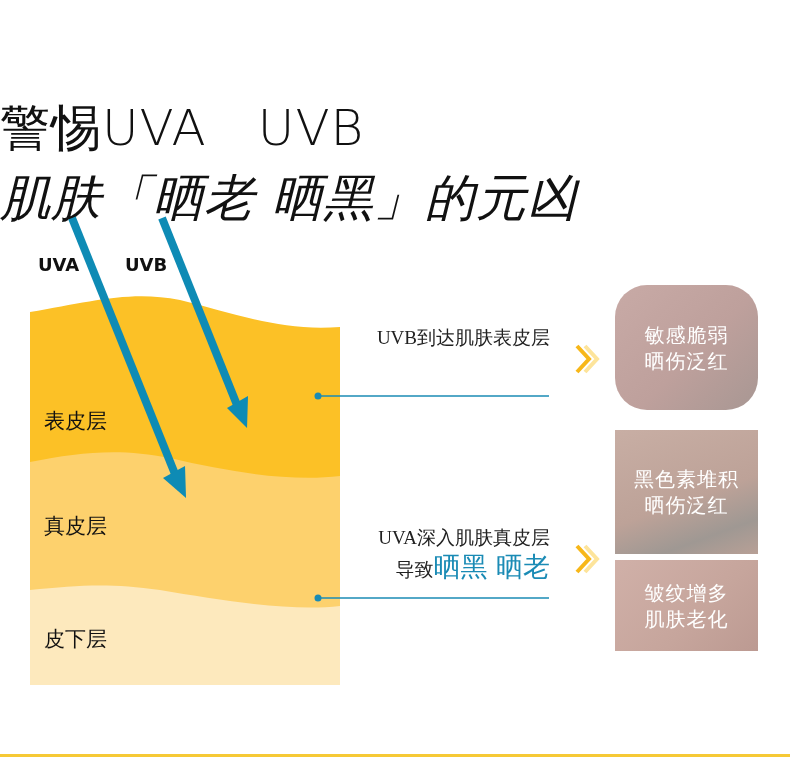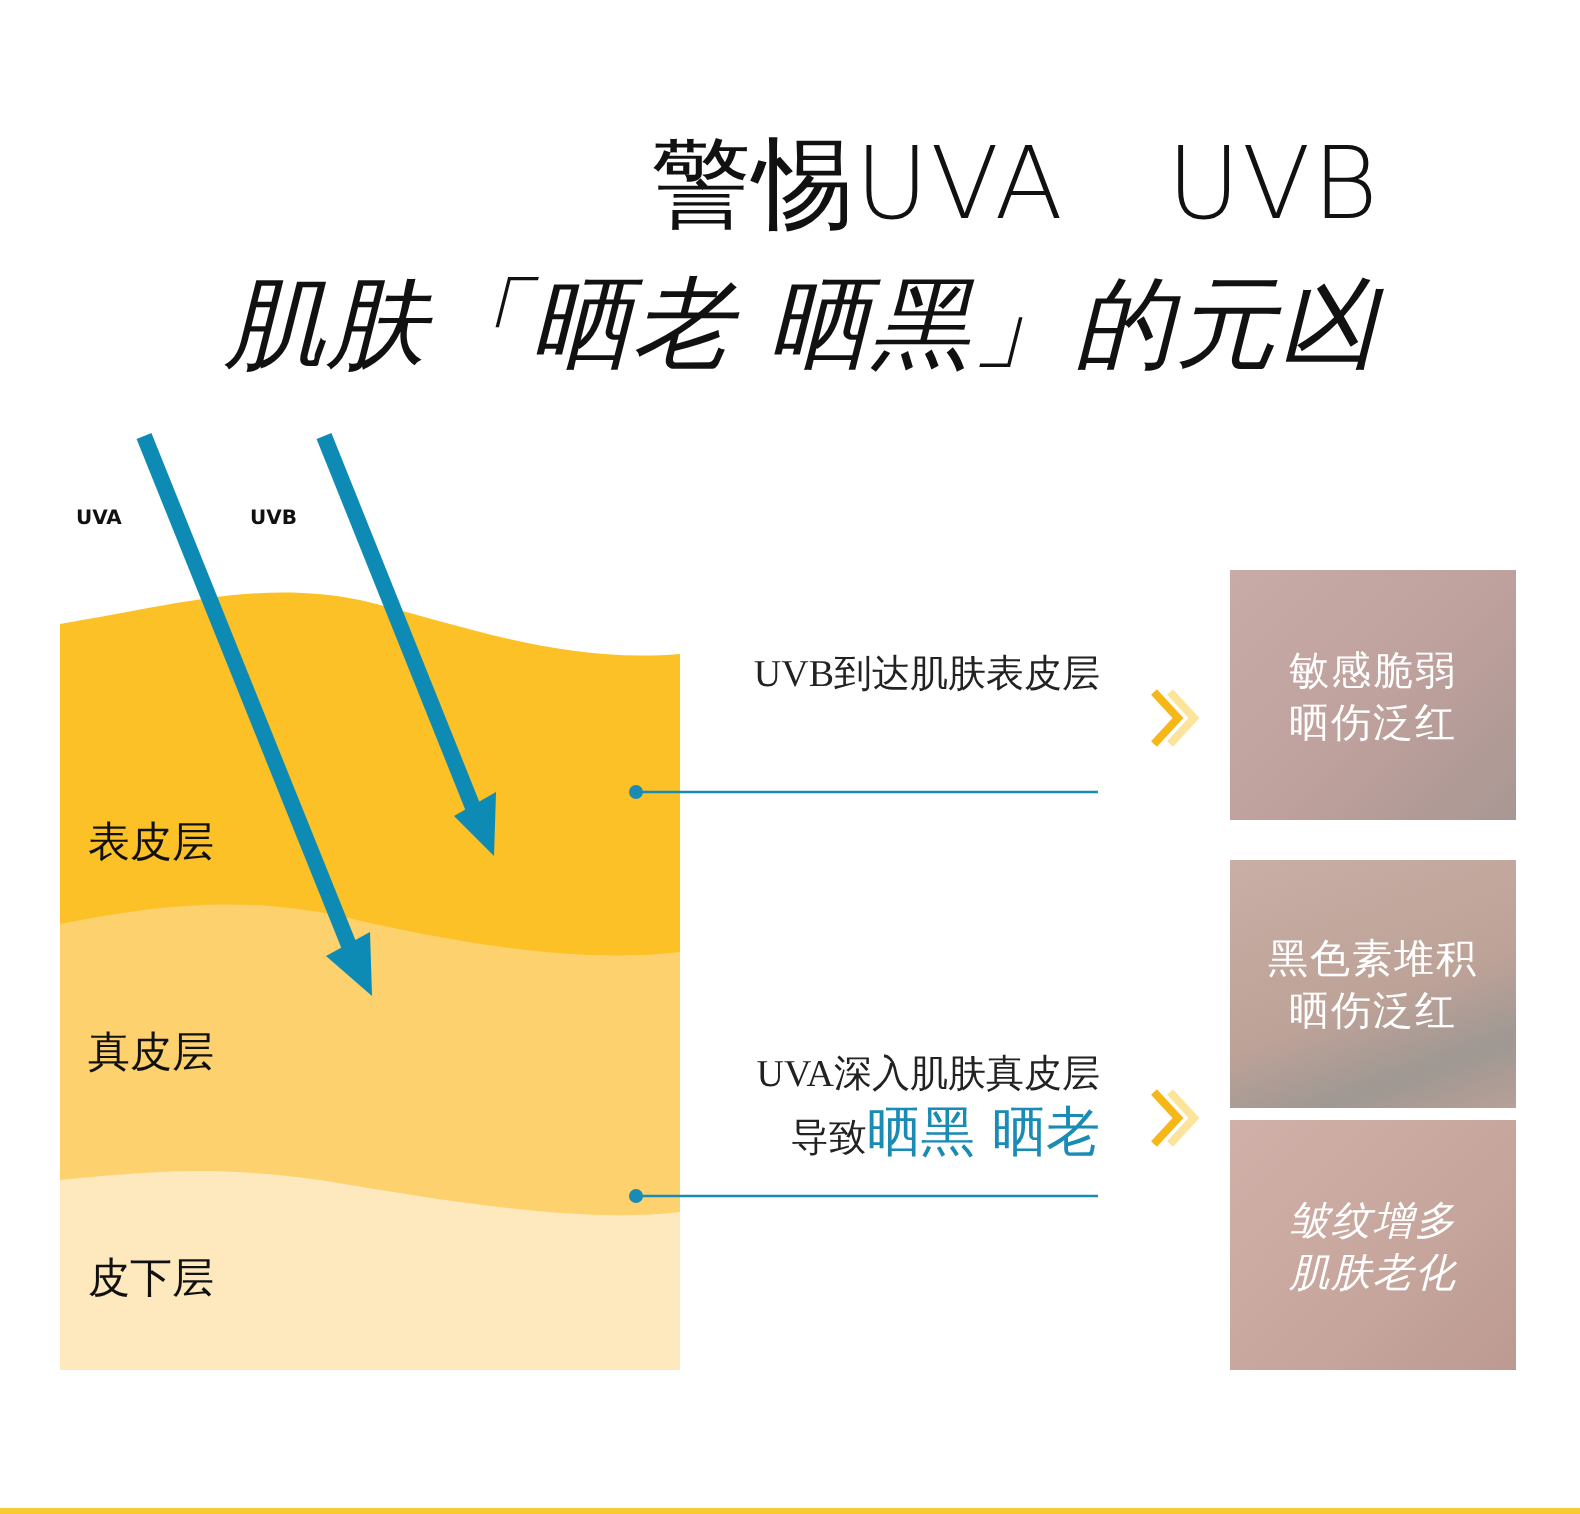--- a/index.html
+++ b/index.html
@@ -1,35 +1,35 @@
 <!DOCTYPE html>
 <html><head>
 <meta charset="utf-8">
 <style>
   html, body { margin:0; padding:0; background:#ffffff; }
   body { width:790px; height:757px; position:relative; overflow:hidden;
          font-family:"DejaVu Sans", "Liberation Sans", sans-serif; color:#1a1a1a; }
-  .title { position:absolute; left:0; width:690px; text-align:right;
-           font-weight:300; color:#111; letter-spacing:1px; }
+  .title { position:absolute; left:0; width:690px; text-align:left;
+           font-weight:300; color:#111; letter-spacing:1px;margin-top:36px; }
   .title.l1 { top:62px; font-size:50px; line-height:60px; }
   .title.l2 { top:132px; font-size:50px; line-height:60px;font-style:italic; }
   svg.diagram { position:absolute; left:0; top:0; }
-  .ray-label { position:absolute; font-size:10px; font-weight:bold; color:#111; }
+  .ray-label { position:absolute; font-size:18px; font-weight:bold; color:#111; }
   .layer-label { position:absolute; left:44px; font-size:21px; color:#111; }
   .desc { position:absolute; right:240px; text-align:right; }
   .desc .line1 { font-size:19px; color:#222; line-height:24px;font-family:Liberation Serif, serif; }
   .desc .line2 { font-size:19px; color:#222; line-height:34px; }
   .desc .hl { font-size:27px; color:#1a8bb5; }
   .chev { position:absolute; left:575px; width:26px; height:30px; }
   .photo { position:absolute; left:615px; width:143px; color:#fff;
            display:flex; flex-direction:column; justify-content:center; align-items:center;
            font-size:20px; line-height:26px; letter-spacing:1px; }
-  .photo.p1 { top:285px; height:125px; background:linear-gradient(135deg,#c8aaa6 0%,#bea09c 55%,#a89793 100%); }
+  .photo.p1 { top:285px; height:125px; background:linear-gradient(135deg,#c8aaa6 0%,#bea09c 55%,#a89793 100%);border-radius:32px; }
   .photo.p2 { top:430px; height:124px; background:linear-gradient(160deg,#c8aea4 0%,#bda298 55%,#9f9893 80%,#b8a096 100%); }
-  .photo.p3 { top:560px; height:125px; background:linear-gradient(135deg,#d0b0a8 0%,#c6a59c 60%,#bc9a92 100%);font-style:italic; }
+  .photo.p3 { top:560px; height:91px; background:linear-gradient(135deg,#d0b0a8 0%,#c6a59c 60%,#bc9a92 100%); }
   .bottom-rule { position:absolute; left:0; top:754px; width:790px; height:3px; background:#f6c935; }
 </style>
 </head>
 <body>
 
 <div class="title l1">警惕UVA　UVB</div>
 <div class="title l2">肌肤「晒老 晒黑」的元凶</div>
 
 <svg class="diagram" width="790" height="757">
 

